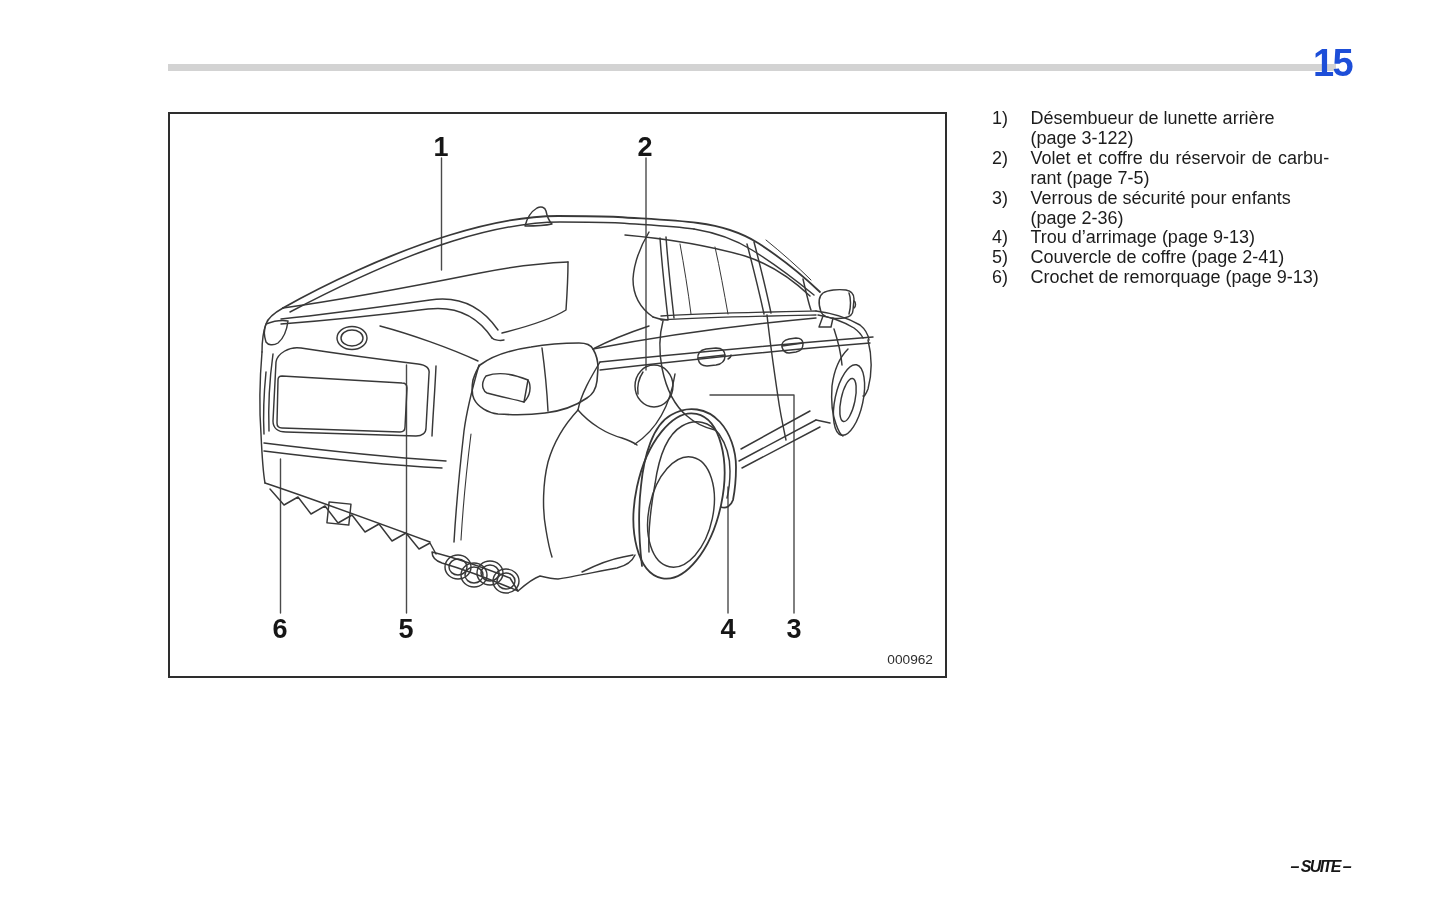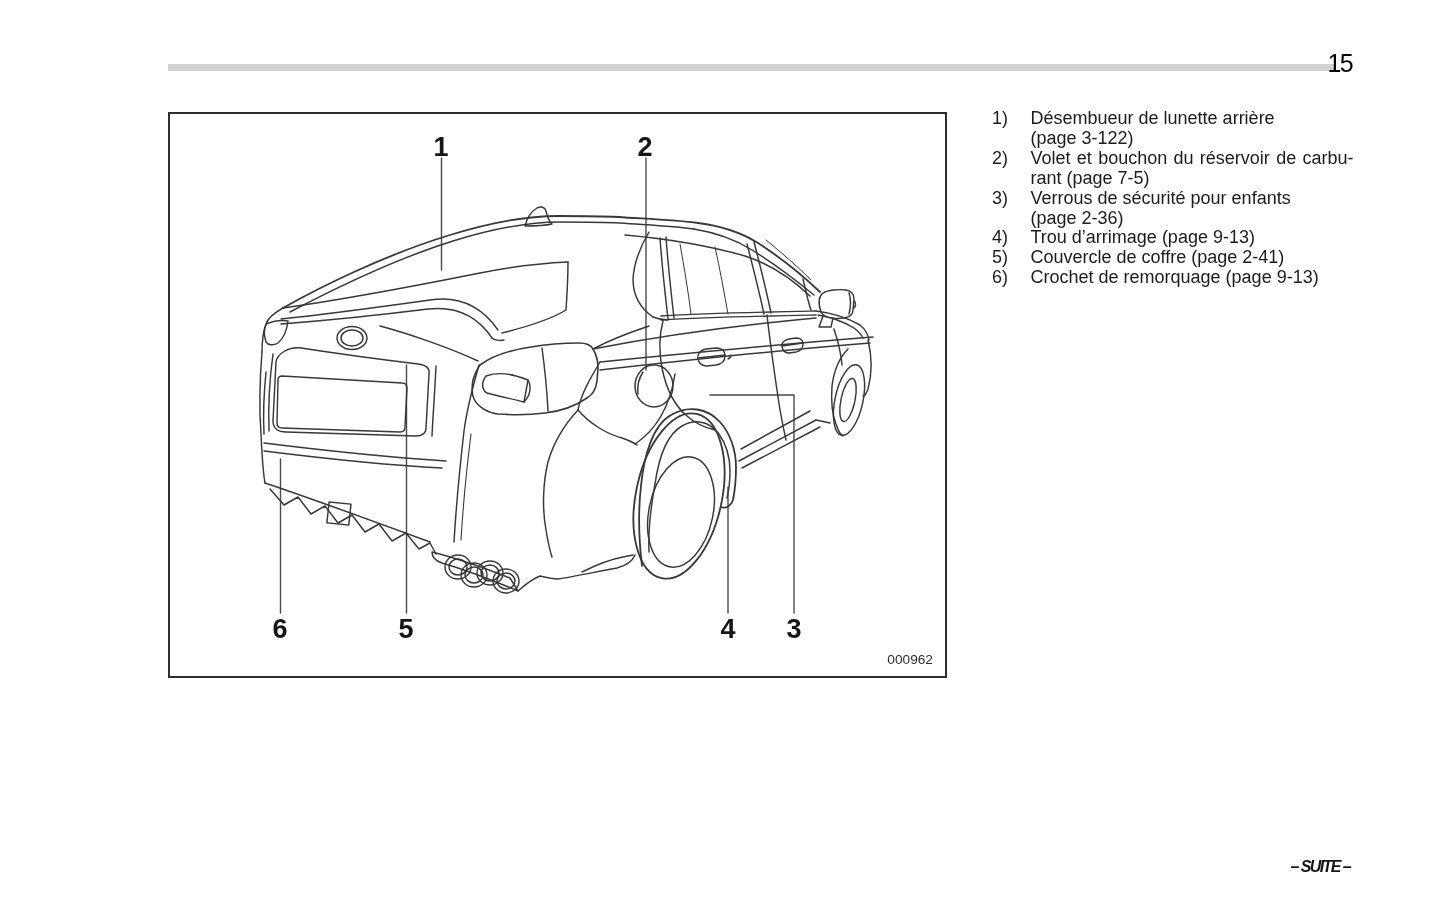--- a/index.html
+++ b/index.html
@@ -1,18 +1,18 @@
 <!DOCTYPE html>
 <html><head>
 <meta charset="utf-8">
 <style>
   html,body{margin:0;padding:0;background:#ffffff;}
   body{width:1445px;height:909px;position:relative;font-family:"Liberation Sans",sans-serif;color:#1d1d1d;overflow:hidden;}
   .bar{position:absolute;left:168px;top:64px;width:1168px;height:7px;background:#d3d3d3;}
-  .pageno{position:absolute;top:48px;right:93px;font-size:25px;font-weight:normal;color:#000000;letter-spacing:-1.6px;line-height:30px;}
+  .pageno{position:absolute;top:48px;right:93px;font-size:38px;font-weight:bold;color:#1d4ed8;letter-spacing:-1.6px;line-height:30px;}
   .figbox{position:absolute;left:168px;top:112px;width:775px;height:562px;border:2px solid #2e2e2e;}
   .list{position:absolute;left:992px;top:109px;width:366px;font-size:18px;line-height:19.9px;color:#1c1c1c;}
   .it{position:relative;padding-left:38.5px;}
   .it .n{position:absolute;left:0;top:0;}
   .w2{word-spacing:1.3px;}
   .suite{position:absolute;top:856px;right:95px;font-size:16px;font-weight:bold;font-style:italic;color:#161616;line-height:22px;letter-spacing:-1.6px;}
 </style>
 </head>
 <body>
   <div class="bar"></div>
@@ -181,20 +181,20 @@
         <text x="236" y="524">5</text>
         <text x="558" y="524">4</text>
         <text x="624" y="524">3</text>
         <text x="763" y="550" text-anchor="end" font-size="13.7px" font-weight="normal" fill="#2e2e2e">000962</text>
       </g>
     </svg>
   </div>
 
   <div class="list">
     <div class="it"><span class="n">1)</span>Désembueur de lunette arrière<br>(page 3-122)</div>
-    <div class="it"><span class="n">2)</span><span class="w2">Volet et bouchon du réservoir de carbu-</span><br>rant (page 7-5)</div>
+    <div class="it"><span class="n">2)</span><span class="w2">Volet et coffre du réservoir de carbu-</span><br>rant (page 7-5)</div>
     <div class="it"><span class="n">3)</span>Verrous de sécurité pour enfants<br>(page 2-36)</div>
     <div class="it"><span class="n">4)</span>Trou d’arrimage (page 9-13)</div>
     <div class="it"><span class="n">5)</span>Couvercle de coffre (page 2-41)</div>
     <div class="it"><span class="n">6)</span>Crochet de remorquage (page 9-13)</div>
   </div>
 
   <div class="suite">– SUITE –</div>
 
 </body></html>

